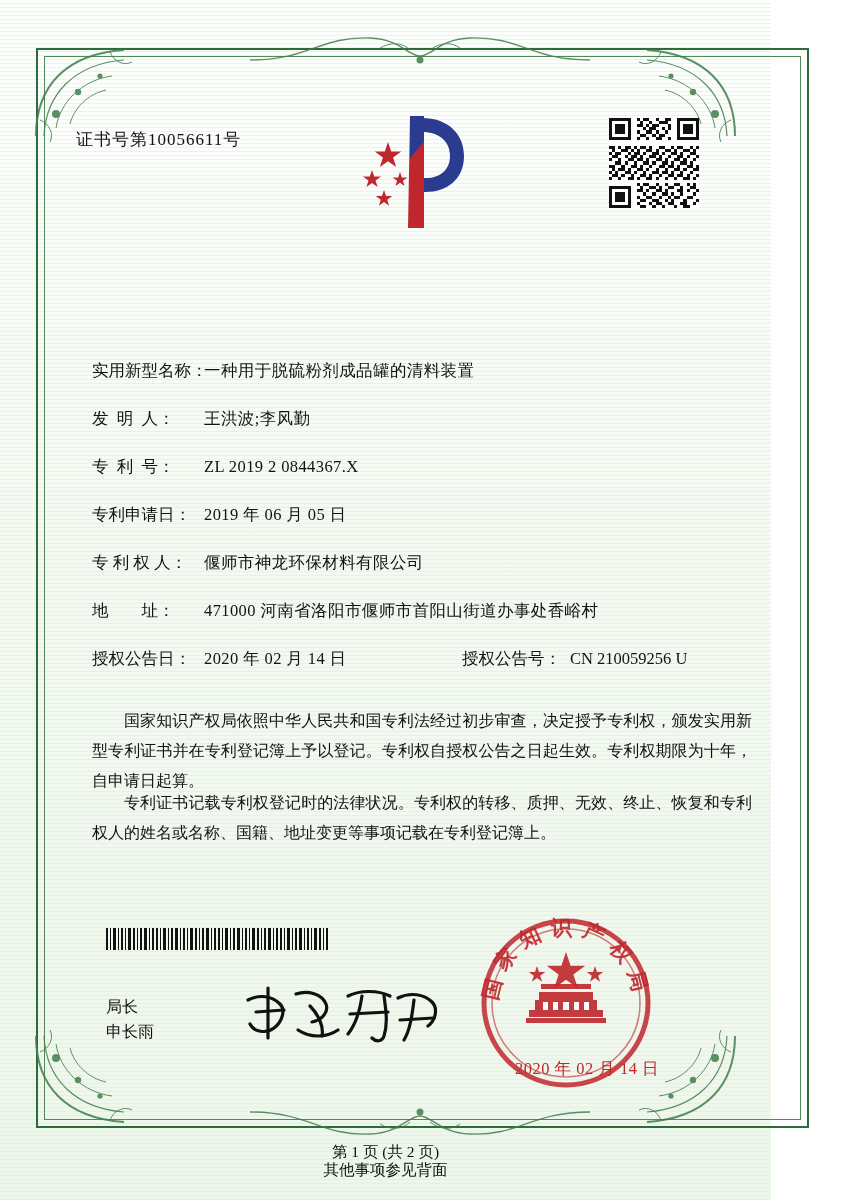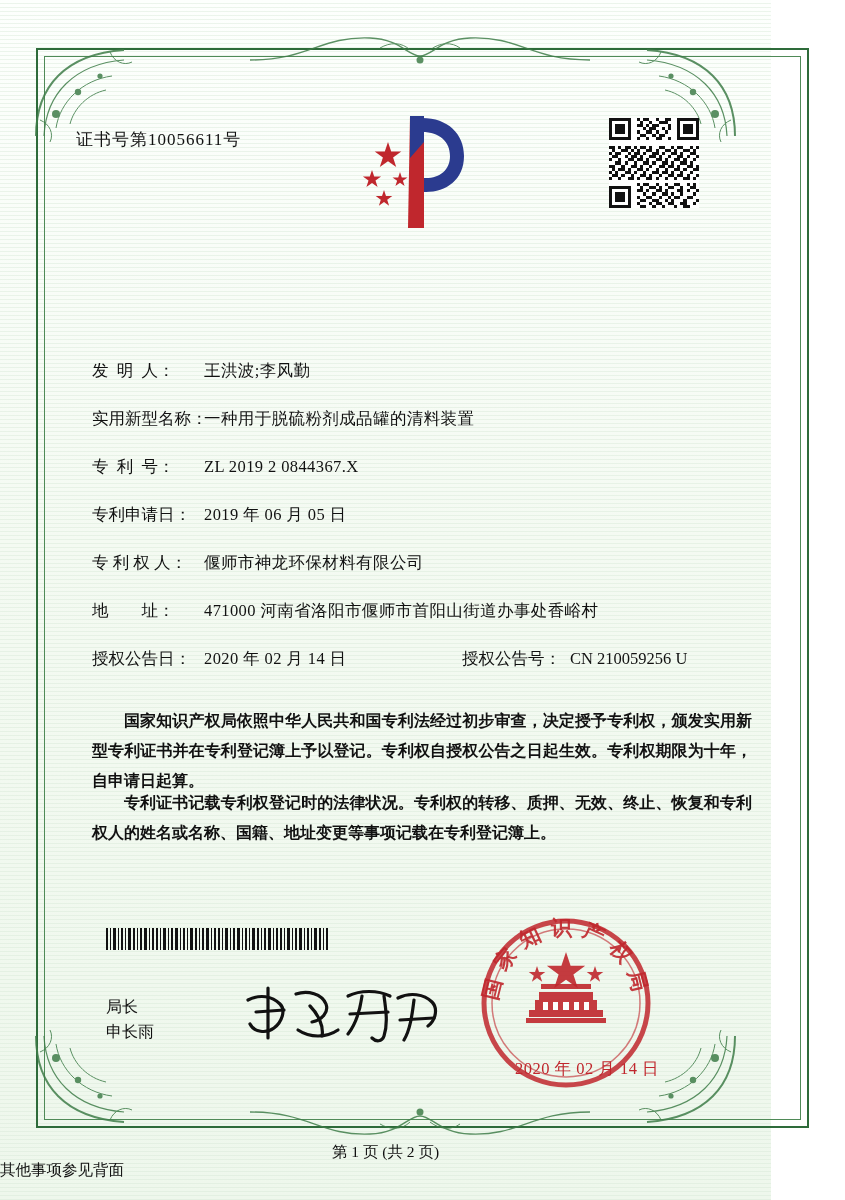--- a/index.html
+++ b/index.html
@@ -125,21 +125,21 @@
 
   .para {
     position: absolute;
     left: 92px; width: 660px;
     font-size: 16px;
     line-height: 30px;
     text-align: justify;
   }
   .para.p1 { top: 706px; }
   .para.p2 { top: 788px; }
-  .indent { text-indent: 32px; display: block; font-weight: bold; }
+  .indent { text-indent: 32px; display: block; }
 
   .barcode {
     position: absolute;
     left: 106px; top: 928px;
     width: 222px; height: 22px;
   }
   .sign-block {
     position: absolute;
     left: 106px; top: 994px;
     font-size: 16px;
@@ -166,20 +166,21 @@
   .page-no {
     position: absolute;
     left: 0; right: 0; top: 1114px;
     text-align: center;
     font-size: 15.5px;
     margin-top: 28px;
   }
   .footnote {
     position: absolute;
     left: 0; right: 0; top: 1160px;
+    text-align: center;
     font-size: 15.5px;
   }
 </style>
 </head>
 <body>
 
 <div class="page">
 
   <div class="border-outer"></div>
   <div class="border-inner"></div>
@@ -468,26 +469,26 @@
           <rect x="17" y="28" width="1" height="1"></rect>
           <rect x="21" y="28" width="1" height="1"></rect>
           <rect x="24" y="28" width="2" height="1"></rect>
       </g>
     </svg>
   </div>
 
 
   <div class="fields">
     <div class="field-row">
+      <div class="field-label">实用新型名称：</div>
+      <div class="field-value">一种用于脱硫粉剂成品罐的清料装置</div>
+    </div>
+    <div class="field-row">
       <div class="field-label">发  明  人：</div>
       <div class="field-value">王洪波;李风勤</div>
-    </div>
-    <div class="field-row">
-      <div class="field-label">实用新型名称：</div>
-      <div class="field-value">一种用于脱硫粉剂成品罐的清料装置</div>
     </div>
     <div class="field-row">
       <div class="field-label">专  利  号：</div>
       <div class="field-value">ZL 2019 2 0844367.X</div>
     </div>
     <div class="field-row">
       <div class="field-label">专利申请日：</div>
       <div class="field-value">2019 年 06 月 05 日</div>
     </div>
     <div class="field-row">

